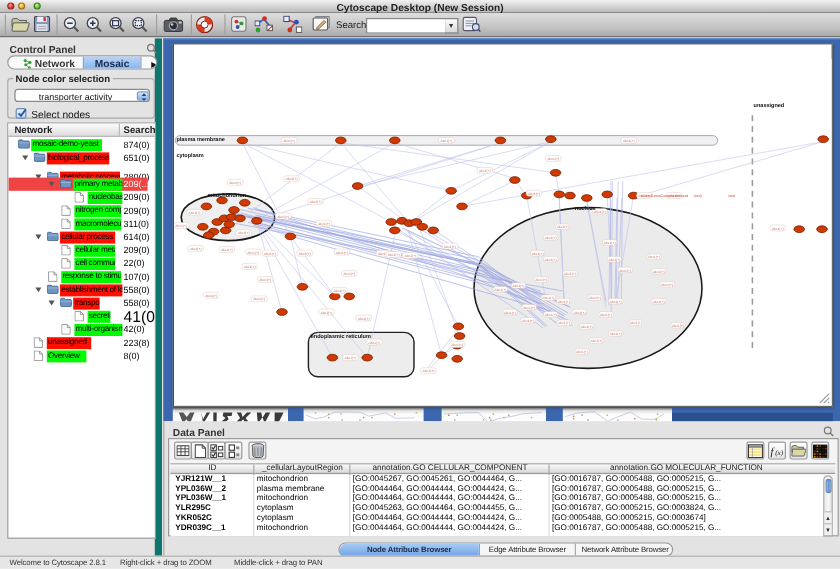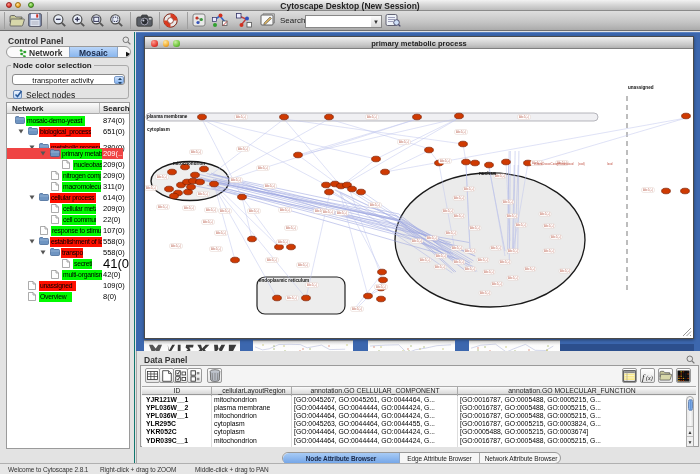--- a/index.html
+++ b/index.html
@@ -101,21 +101,21 @@
         <line x1="3" y1="4.5" x2="10" y2="4.5" stroke="#88a" stroke-width="0.8"></line>
         <line x1="3" y1="6.5" x2="10" y2="6.5" stroke="#88a" stroke-width="0.8"></line>
         <line x1="3" y1="8.5" x2="8" y2="8.5" stroke="#88a" stroke-width="0.8"></line>
         <circle cx="11.5" cy="9.5" r="2.8" fill="#cfe0f8" stroke="#446" stroke-width="0.9"></circle>
         <line x1="13.5" y1="11.5" x2="15.3" y2="13.3" stroke="#446" stroke-width="1.2"></line>
       </svg></div>
 <div class="abs" style="left:280px;top:16px;font-size:8px;color:#222">Search:</div>
 <div class="abs" style="left:305px;top:14.5px;width:67px;height:13px;background:#fff;border:1px solid #888"></div>
 <div class="abs" style="left:371px;top:14.5px;width:11px;height:13px;background:linear-gradient(#fdfdfd,#d8d8d8);border:1px solid #888;border-left:none;font-size:6px;color:#333;text-align:center;line-height:13px">▼</div>
 
-<div class="abs" style="left:0;top:32px;width:135px;height:433px;background:#e3e3e3;border-right:1px solid #0f766e">
+<div class="abs" style="left:0;top:32px;width:135px;height:433px;background:#e3e3e3;border-right:6px solid #0f766e">
   <div class="abs" style="left:8px;top:4px;font-size:8.5px;font-weight:bold;color:#333">Control Panel</div>
   <svg class="abs" style="left:122px;top:4px" width="9" height="9" viewBox="0 0 9 9">
         <circle cx="3.8" cy="3.8" r="2.8" fill="none" stroke="#777" stroke-width="1"></circle>
         <line x1="6" y1="6" x2="8.4" y2="8.4" stroke="#777" stroke-width="1.2"></line>
       </svg>
 
   <div class="abs" style="left:6px;top:14px;width:125px;height:12px;background:#fafafa;border:1px solid #9a9a9a;border-radius:6px;overflow:hidden">
     <div class="abs" style="left:62px;top:0;width:49px;height:12px;background:linear-gradient(#b9d5f9,#7fb0ec);border-left:1px solid #8aa5c8;border-right:1px solid #8aa5c8"></div>
     <div class="abs" style="left:22px;top:1px;font-size:8.5px;font-weight:bold;color:#333">Network</div>
     <div class="abs" style="left:72px;top:1px;font-size:8.5px;font-weight:bold;color:#1a2a4a">Mosaic</div>
@@ -291,21 +291,21 @@
               </svg></span>
             <span style="position:absolute;left:55px;top:0.5px;width:40px;overflow:hidden;background:#00fa00;color:#000;font-size:6.8px;letter-spacing:-0.25px;line-height:10px;padding:0 1px;white-space:nowrap">multi-organism proc</span>
             <span style="position:absolute;left:96px;top:0.5px;color:#000;font-size:7.5px;line-height:10px">42(0)</span>
           </div>
           <div style="position:absolute;left:0;top:165px;width:128px;height:11px;">
             <span style="position:absolute;left:21px;top:1px;line-height:0"><svg width="8" height="9" viewBox="0 0 8 9">
                 <path d="M0.5 0.5 L5 0.5 L7.5 3 L7.5 8.5 L0.5 8.5 Z" fill="#fff" stroke="#888" stroke-width="0.7"></path>
                 <path d="M5 0.5 L5 3 L7.5 3" fill="none" stroke="#888" stroke-width="0.7"></path>
               </svg></span>
             <span style="position:absolute;left:32px;top:0.5px;width:37px;overflow:hidden;background:#ff0f00;color:#000;font-size:6.8px;letter-spacing:-0.25px;line-height:10px;padding:0 1px;white-space:nowrap">unassigned</span>
-            <span style="position:absolute;left:96px;top:0.5px;color:#000;font-size:7.5px;line-height:10px">109(0)</span>
+            <span style="position:absolute;left:96px;top:0.5px;color:#000;font-size:7.5px;line-height:10px">223(8)</span>
           </div>
           <div style="position:absolute;left:0;top:176px;width:128px;height:11px;">
             <span style="position:absolute;left:21px;top:1px;line-height:0"><svg width="8" height="9" viewBox="0 0 8 9">
                 <path d="M0.5 0.5 L5 0.5 L7.5 3 L7.5 8.5 L0.5 8.5 Z" fill="#fff" stroke="#888" stroke-width="0.7"></path>
                 <path d="M5 0.5 L5 3 L7.5 3" fill="none" stroke="#888" stroke-width="0.7"></path>
               </svg></span>
             <span style="position:absolute;left:32px;top:0.5px;width:33px;overflow:hidden;background:#00fa00;color:#000;font-size:6.8px;letter-spacing:-0.25px;line-height:10px;padding:0 1px;white-space:nowrap">Overview</span>
             <span style="position:absolute;left:96px;top:0.5px;color:#000;font-size:7.5px;line-height:10px">8(0)</span>
           </div>
     </div>
@@ -360,26 +360,20 @@
           <circle cx="78" cy="8" r="0.7" fill="#b0b040" opacity="0.8"></circle>
           <circle cx="37" cy="5" r="0.7" fill="#b0b040" opacity="0.8"></circle>
           <circle cx="21" cy="9" r="0.7" fill="#cc6040" opacity="0.8"></circle>
           <circle cx="9" cy="6" r="0.7" fill="#cc6040" opacity="0.8"></circle>
           <circle cx="16" cy="5" r="0.7" fill="#88a040" opacity="0.8"></circle>
           <circle cx="79" cy="4" r="0.7" fill="#88a040" opacity="0.8"></circle>
         </svg></div>
   <div class="abs" style="left:424px;top:311px;width:134px;height:9px;background:#2c4f8d"></div>
 
   <div class="abs" style="left:8px;top:3px;width:550px;height:303px;background:#fff;border:1px solid #4a4a4a;box-shadow:0 1px 3px rgba(0,0,0,0.4)">
-    <div class="abs" style="left:0;top:0;width:548px;height:12px;background:linear-gradient(#f0f0f0,#c8c8c8 70%,#b2b2b2);border-bottom:1px solid #808080">
-      <div class="abs" style="left:6px;top:3px;width:6.5px;height:6.5px;border-radius:50%;background:radial-gradient(circle at 35% 30%,#ff9a90,#e33e32 60%,#b01515)"></div>
-      <div class="abs" style="left:17.5px;top:3px;width:6.5px;height:6.5px;border-radius:50%;background:radial-gradient(circle at 35% 30%,#ffe9a0,#f3ad32 60%,#c07b10)"></div>
-      <div class="abs" style="left:28px;top:3px;width:6.5px;height:6.5px;border-radius:50%;background:radial-gradient(circle at 35% 30%,#c8f0a0,#6fc53e 60%,#3d8a15)"></div>
-      <div class="abs" style="left:0;top:1.5px;width:548px;text-align:center;font-size:7.5px;font-weight:bold;color:#222">primary metabolic process</div>
-    </div>
     <svg width="548" height="289" viewBox="145 48 548 289" style="position:absolute;left:0;top:12px;background:#ffffff">
 <ellipse cx="490" cy="239" rx="95" ry="67" fill="#ebebeb" stroke="#1a1a1a" stroke-width="1.3"></ellipse>
 <ellipse cx="190" cy="180" rx="39" ry="19.5" fill="#efefef" stroke="#1a1a1a" stroke-width="1.4"></ellipse>
 <rect x="146" y="112" width="452" height="8" rx="4" fill="#f0f0f3" stroke="#9a9aa2" stroke-width="0.7"></rect>
 <rect x="257" y="276" width="88" height="37" rx="8" fill="#ededed" stroke="#222" stroke-width="1.2"></rect>
 <line x1="627" y1="95" x2="627" y2="291" stroke="#9a9a9a" stroke-width="1.3" stroke-dasharray="5,4"></line>
 <path d="M206.6 172.5 L397.7 218.7 L470.1 262.3" fill="none" stroke="#9aa4e0" stroke-width="0.65" opacity="0.85"></path>
           <path d="M213.2 173.7 L398.5 212.9 L454.6 256.7" fill="none" stroke="#9aa4e0" stroke-width="0.65" opacity="0.85"></path>
           <path d="M190.7 176.0 L399.9 228.3 L454.6 259.4" fill="none" stroke="#9aa4e0" stroke-width="0.65" opacity="0.85"></path>
           <path d="M211.0 172.1 L400.8 232.9 L458.2 245.1" fill="none" stroke="#9aa4e0" stroke-width="0.65" opacity="0.85"></path>

